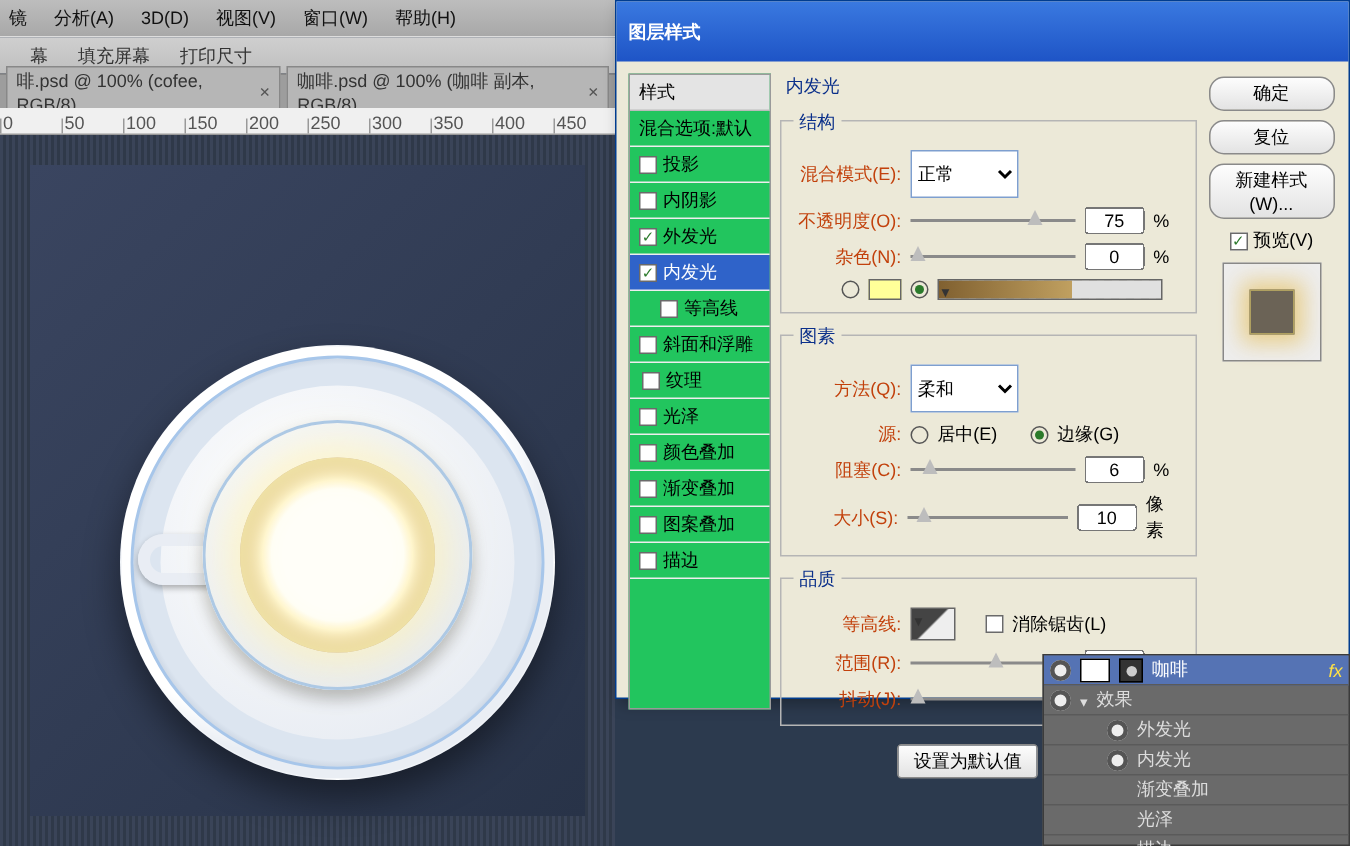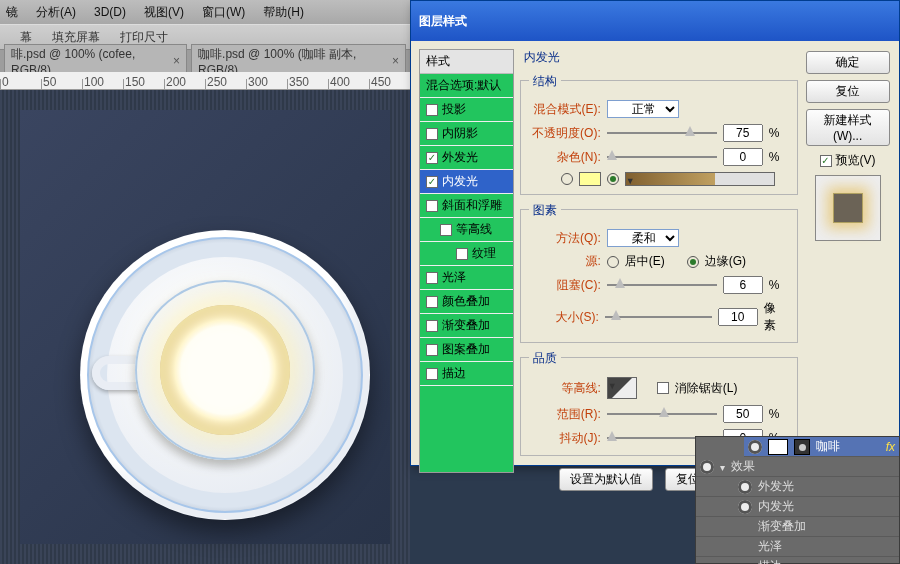--- a/index.html
+++ b/index.html
@@ -51,21 +51,21 @@
            border-right:none; border-radius:18px 0 0 18px; box-shadow:0 2px 4px rgba(0,0,0,.3);}
 
   
   .wm { position:absolute; top:4px; right:8px; color:#b9c2d0; font-size:12px; display:flex; align-items:center; gap:8px;}
   .wm .pill{ font-size:9px; border:1px solid #7d8aa0; border-radius:3px; padding:0 4px; color:#97a3b8;}
 
   
   .layers { position:absolute; right:0; bottom:0; width:205px; height:128px;
             background:#6a6a6a; border:1px solid #3b3b3b; color:#ddd;}
   .layerrow { display:flex; align-items:center; height:20px; border-bottom:1px solid #5a5a5a; padding:0 4px; gap:6px;}
-  .layerrow.sel{ background:#5573b4; color:#fff;margin-left:48px; }
+  .layerrow.sel{ background:#5573b4; color:#fff; }
   .eye{ width:14px; height:14px; display:inline-block; background:#eee; border-radius:50%;
         box-shadow:inset 0 0 0 3px #555; }
   .thumb{ width:20px; height:16px; background:#fff; border:1px solid #000; }
   .mask{ width:16px; height:16px; background:#333; border:1px solid #000; position:relative;}
   .mask::after{content:"";position:absolute;left:4px;top:4px;width:7px;height:7px;background:#ccc;border-radius:50%;}
   .fx{ margin-left:auto; font-style:italic; color:#fde047;}
   .indent1{ }
   .indent2{ padding-left:42px;}
   .bullet::before{content:"▾ "; font-size:10px;}
 
@@ -81,40 +81,40 @@
   .leftcol .row.sel{ background:#2f63c9; color:#fff;}
   .cb{ width:12px; height:12px; border:1px solid #6a6a6a; background:#fff; display:inline-flex; align-items:center; justify-content:center; font-size:10px; color:#2b7a2b;}
   .cb.c::after{content:"✓";}
 
   .midcol{ width:282px; display:flex; flex-direction:column; gap:8px;}
   .group{ border:1px solid #b5b5b5; margin-top:6px; }
   .group>legend, .group>.lg{ position:relative; top:-8px; left:8px; background:#ece9d8; padding:0 4px; color:#0a2f8a;}
   .group .inner{ padding:2px 10px 8px 10px; display:flex; flex-direction:column; gap:6px;}
   .frow{ display:flex; align-items:center; gap:6px;}
   .lbl{ width:70px; text-align:right; color:#c2410c;}
-  select,input[type=text]{ font-size:12px; border:1px solid #7e9fcf; background:#fff; height:18px;padding-left:20px;}
+  select,input[type=text]{ font-size:12px; border:1px solid #7e9fcf; background:#fff; height:32px;}
   select{ width:72px;}
   .num{ width:40px; text-align:center;}
   .slider{ position:relative; height:14px; width:110px;}
   .slider::before{content:"";position:absolute;left:0;right:0;top:6px;height:2px;background:#8a8a8a;}
   .tri{ position:absolute; top:0; width:0;height:0;border-left:5px solid transparent;border-right:5px solid transparent;border-bottom:10px solid #bdbdbd;}
   .swatch{ width:22px; height:14px; border:1px solid #666;}
   .grad{ width:150px; height:14px; border:1px solid #666;
          background:linear-gradient(90deg,#806030,#c0a060 60%,#e0e0e0 60%),
                     repeating-conic-gradient(#ccc 0 25%,#fff 0 50%) 0/10px 10px;
          background-blend-mode:normal;}
   .contour{ width:30px; height:22px; border:1px solid #666;
             background:linear-gradient(135deg,#444 0 48%,#eee 52% 100%);}
   .radio{ width:12px;height:12px;border:1px solid #555;border-radius:50%;display:inline-block;position:relative;}
   .radio.on::after{content:"";position:absolute;inset:2px;background:#2b7a2b;border-radius:50%;}
-  .btnrow{ display:flex; gap:12px; justify-content:center; margin-top:4px;}
+  .btnrow{ display:flex; gap:12px; justify-content:flex-end; margin-top:4px;}
   .btn{ background:linear-gradient(#fdfdfd,#e3e3e3); border:1px solid #8a8a8a; padding:2px 10px; border-radius:3px;}
 
   .rightcol{ width:88px; display:flex; flex-direction:column; align-items:center; gap:6px; padding-top:2px;}
-  .rightcol .btn{ width:84px; text-align:center;}
+  .rightcol .btn{ width:84px; text-align:center;border-radius:10px;}
   .rightcol .prevlbl{ display:flex; align-items:center; gap:4px;}
   .preview{ width:66px; height:66px; border:1px solid #888; background:#eee;
             display:flex; align-items:center; justify-content:center;}
   .preview .sq{ width:30px;height:30px;background:#6b6356;border:1px solid #afa060; box-shadow:0 0 14px 6px rgba(230,200,120,.85);}
   .dd::after{content:" ▼"; font-size:9px; color:#333;}
 </style>
 </head>
 <body>
 
 <div class="wm">
@@ -192,29 +192,29 @@
             <span>内阴影</span>
           </div>
           <div class="row">
             <span class="cb c"></span>
             <span>外发光</span>
           </div>
           <div class="row sel">
             <span class="cb c"></span>
             <span>内发光</span>
           </div>
+          <div class="row" style="padding-left: 20px;">
+            <span class="cb"></span>
+            <span>等高线</span>
+          </div>
           <div class="row">
             <span class="cb"></span>
             <span>斜面和浮雕</span>
           </div>
-          <div class="row" style="padding-left: 20px;">
-            <span class="cb"></span>
-            <span>等高线</span>
-          </div>
-          <div class="row" style="padding-left: 36px;">
+          <div class="row" style="padding-left: 8px;">
             <span class="cb"></span>
             <span>纹理</span>
           </div>
           <div class="row">
             <span class="cb"></span>
             <span>光泽</span>
           </div>
           <div class="row">
             <span class="cb"></span>
             <span>颜色叠加</span>

